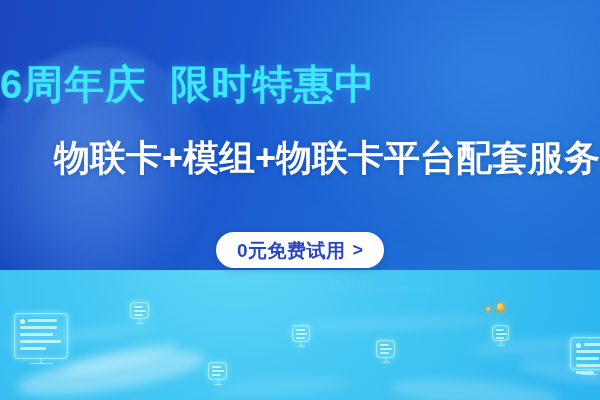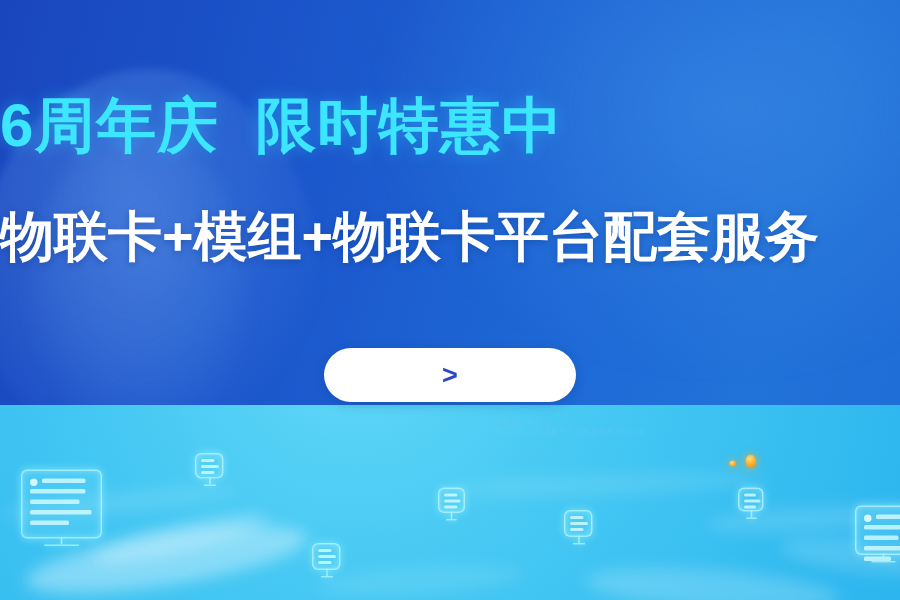--- a/index.html
+++ b/index.html
@@ -209,21 +209,21 @@
     color: #3de6ff;
     letter-spacing: 1px;
     text-shadow: 0 0 10px rgba(50,200,255,0.45);
     white-space: pre;
   }
   .headline-2 {
     position: absolute;
     left: 0;
     right: 0;
     top: 136px;
-    text-align: left;
+    text-align: right;
     font-size: 36px;
     line-height: 44px;
     font-weight: 700;
     color: #ffffff;
     letter-spacing: 0px;
     text-shadow: 0 1px 5px rgba(10,45,120,0.35);
     white-space: nowrap;
   }
 
   
@@ -339,16 +339,17 @@
       </div>
       <div class="pin" style="left: 486px; top: 307px; width: 5px; height: 4px;"></div>
       <div class="pin" style="left: 497px; top: 303px; width: 7px; height: 9px;"></div>
     </div>
 
   <div class="headline-1">6周年庆  限时特惠中</div>
 
   <div class="headline-2">物联卡+模组+物联卡平台配套服务</div>
 
   <button class="cta">
+    <span class="cta-label">0元免费试用</span>
     <span class="cta-arrow">&gt;</span>
   </button>
 
 </div>
 
 </body></html>

